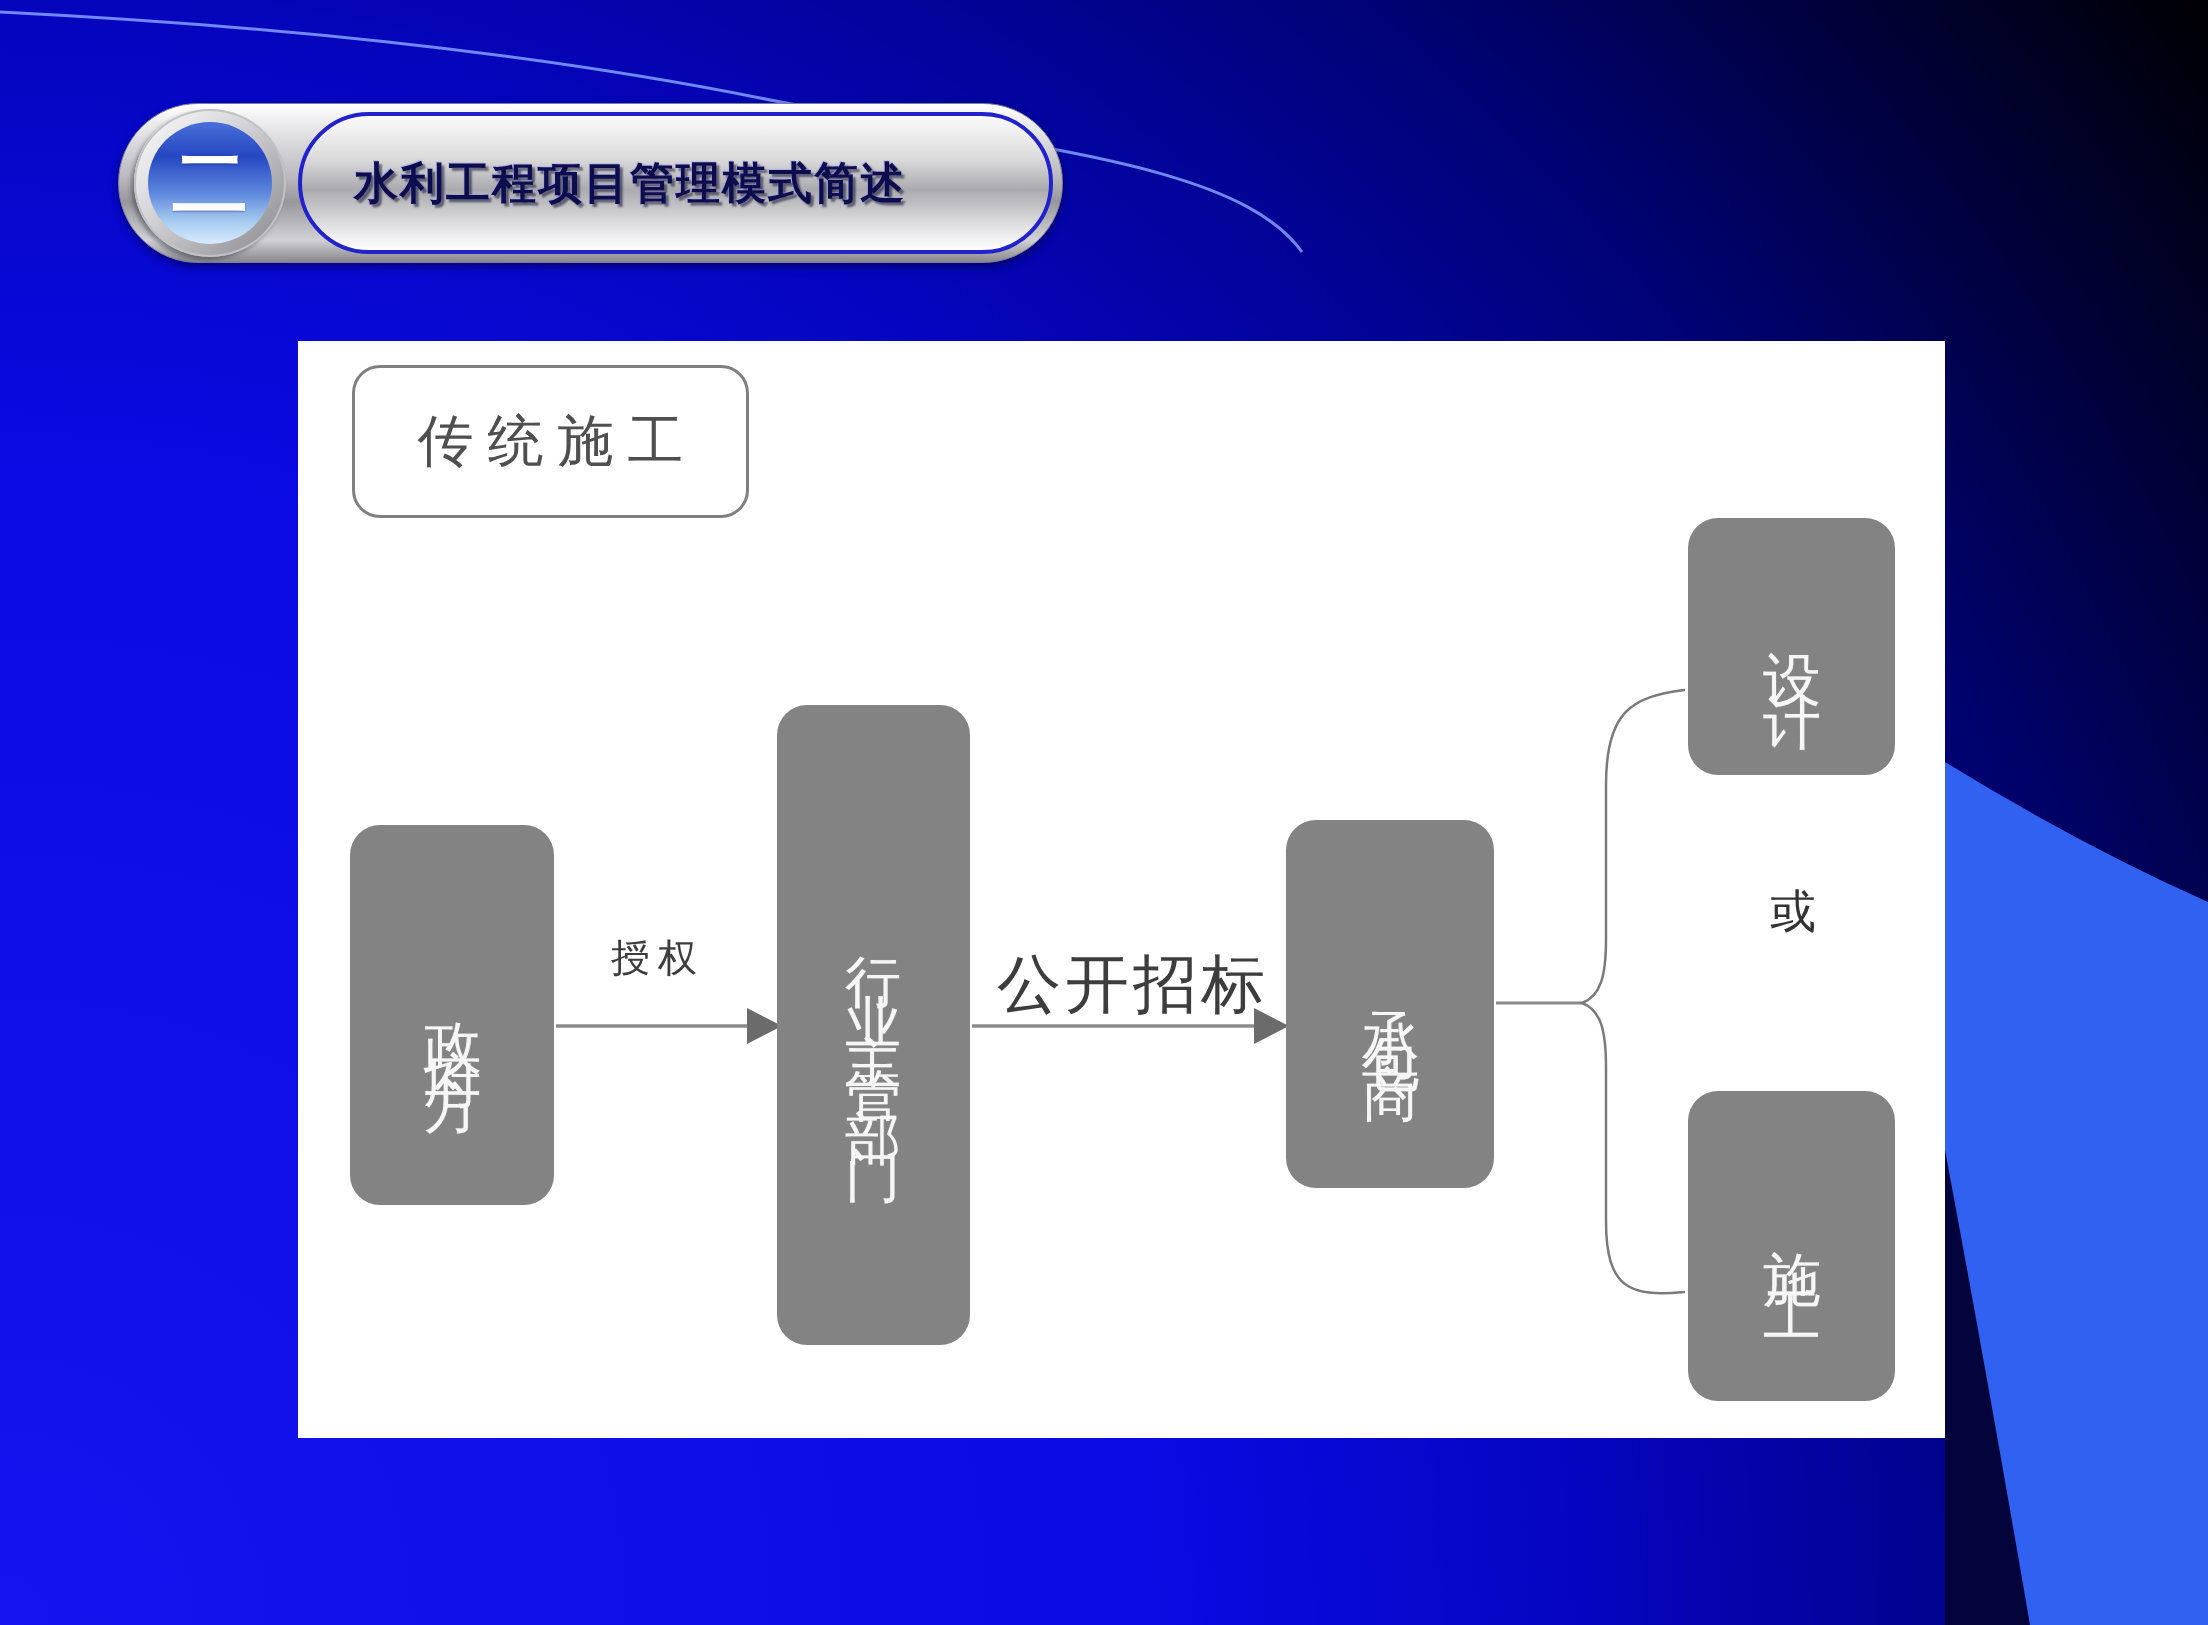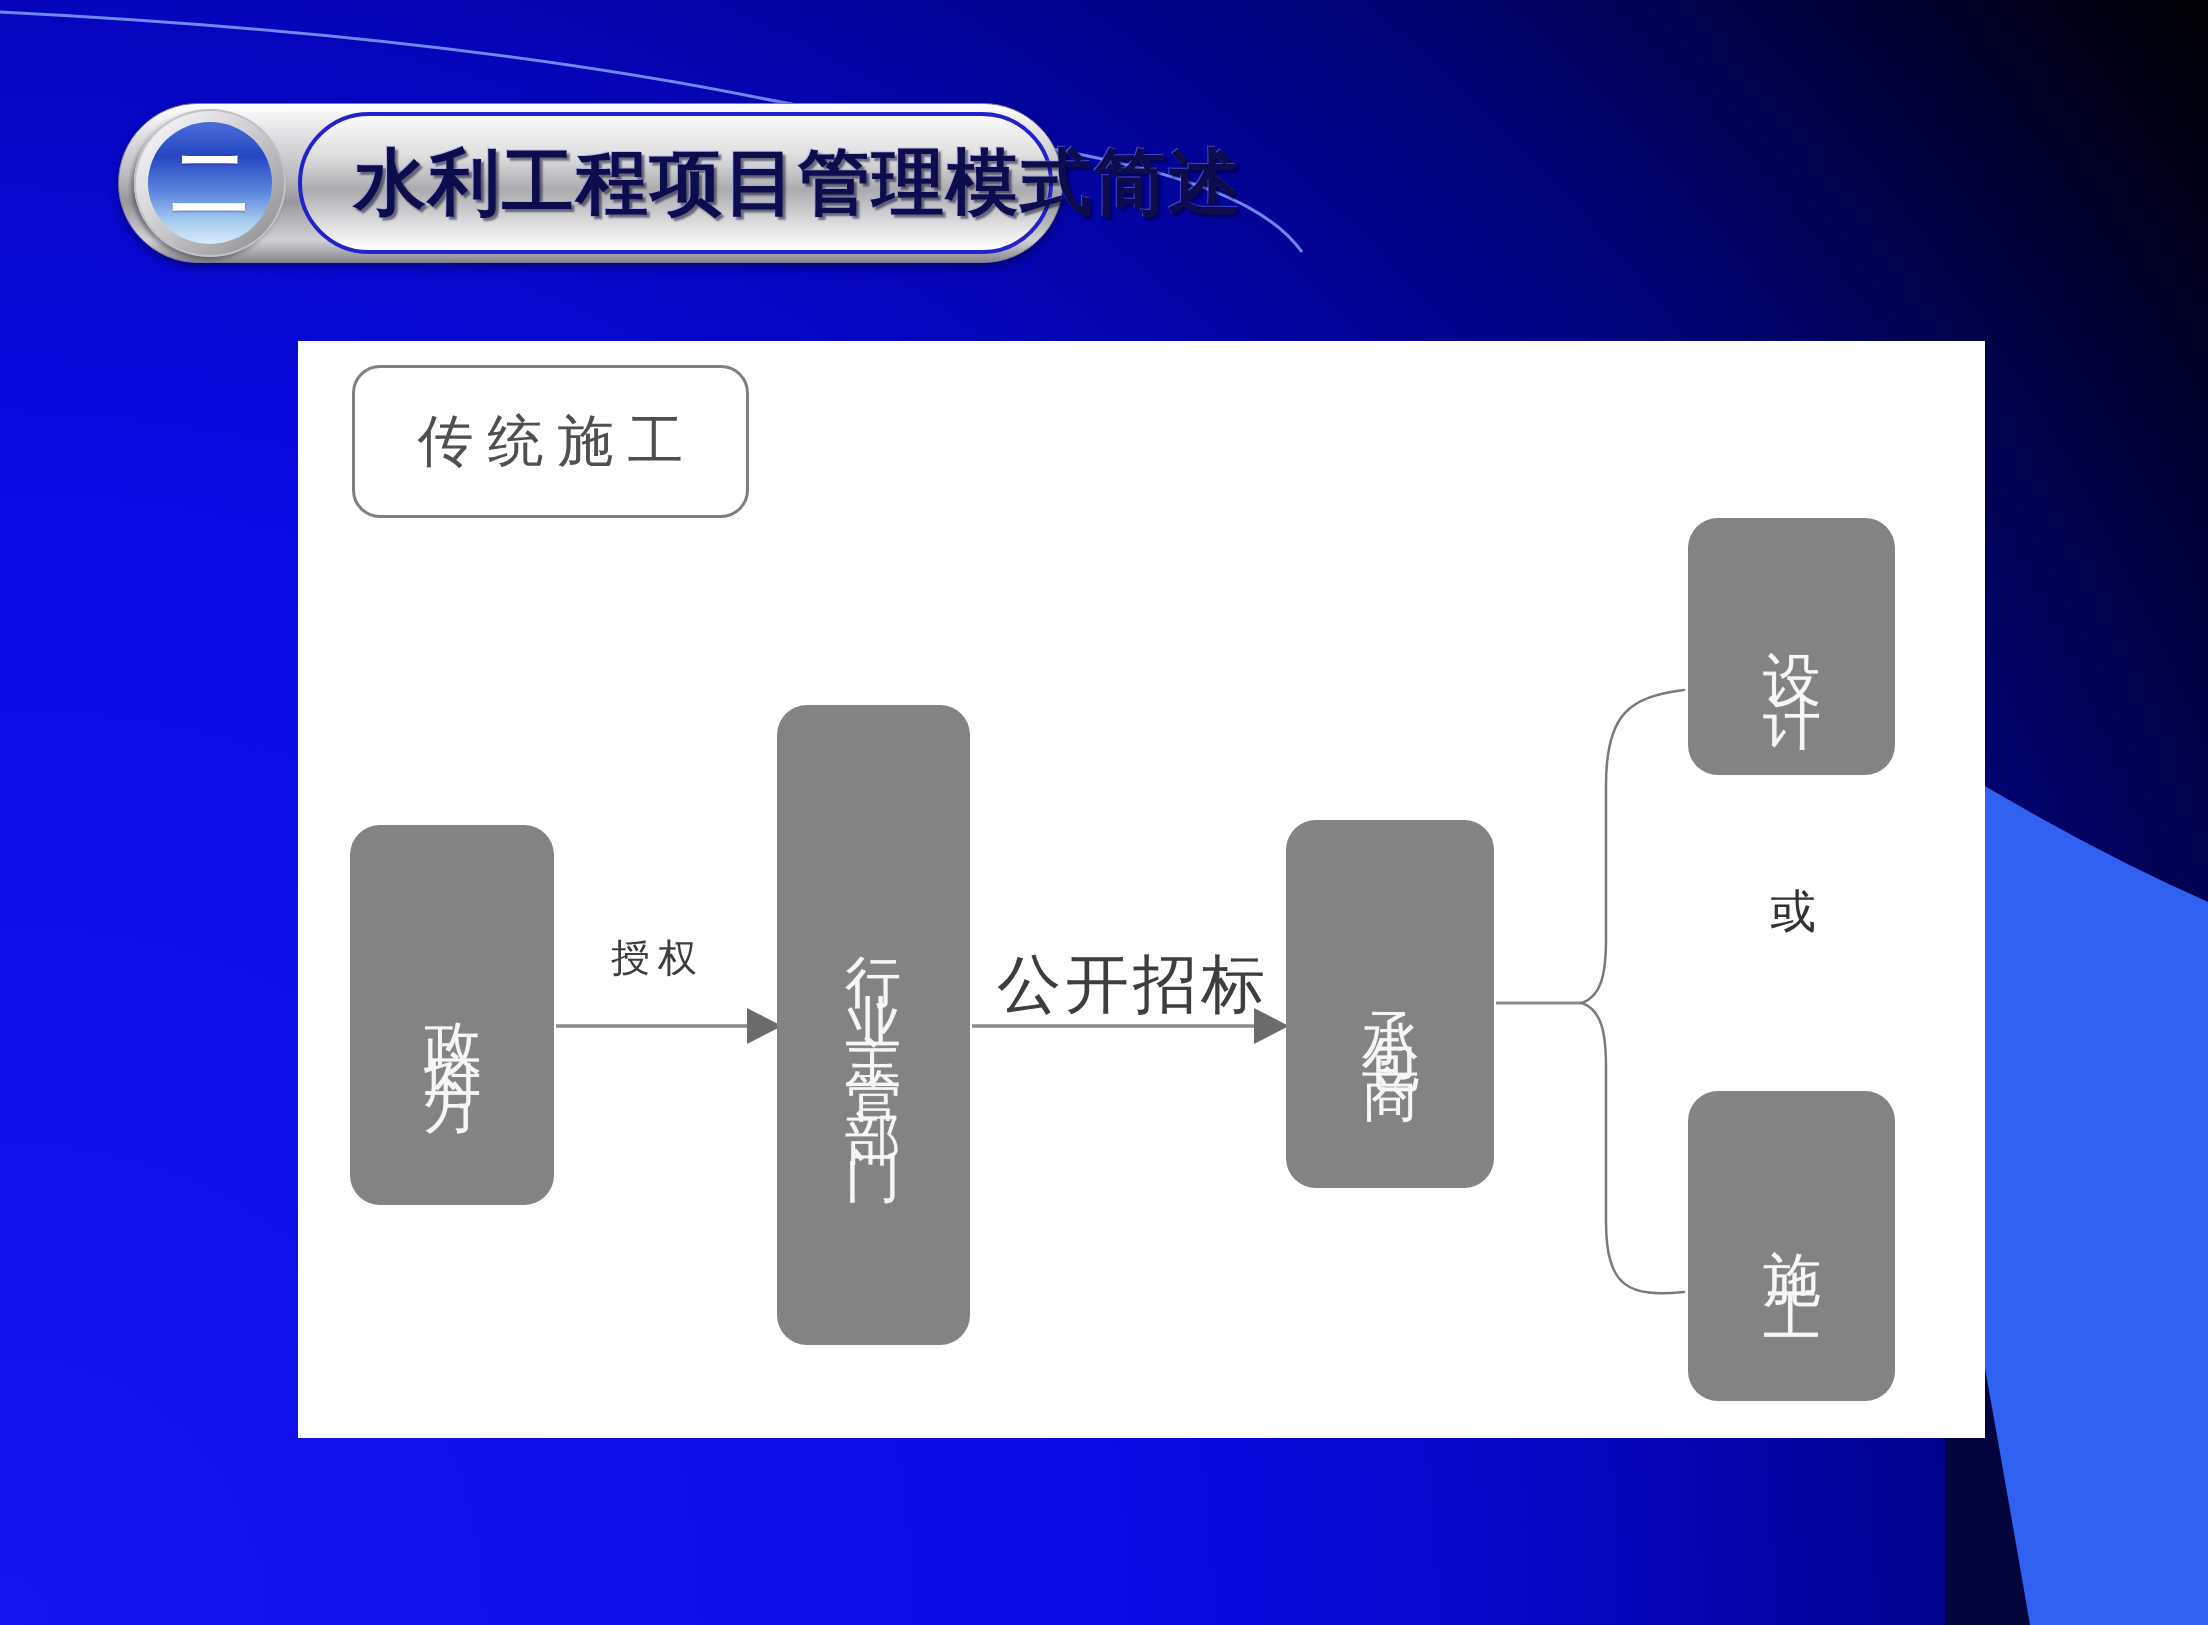--- a/index.html
+++ b/index.html
@@ -19,21 +19,21 @@
     border:1px solid #7d7d9a;
     box-shadow:0 4px 8px rgba(0,0,25,.45);
   }
   .banner-inner{
     position:absolute;left:180px;top:9px;right:10px;bottom:9px;border-radius:71px;
     border:4px solid #2222cc;
     background:linear-gradient(180deg,#fafafa 0%,#dededf 30%,#ababaf 55%,#e6e6e8 85%,#ffffff 100%);
     display:flex;align-items:center;
   }
   .banner-title{
-    padding-left:52px;font-size:72px;font-weight:bold;letter-spacing:2px;
+    padding-left:52px;font-size:44px;font-weight:bold;letter-spacing:2px;
     color:#0d0d4d;white-space:nowrap;
     text-shadow:-1px -1px 0 rgba(150,150,255,.45), 3px 3px 2px rgba(0,0,40,.5);
   }
   .badge-ring{
     position:absolute;left:16px;top:6px;width:152px;height:148px;border-radius:50%;
     background:linear-gradient(135deg,#ffffff 0%,#d6d6da 40%,#86868a 100%);
     box-shadow:-3px 3px 4px rgba(0,0,20,.35), inset 0 0 0 2px #c2c2c6;
     display:flex;align-items:center;justify-content:center;
   }
   .badge-sphere{
@@ -44,21 +44,20 @@
   .badge-char{
     color:#ffffff;font-size:76px;font-weight:bold;line-height:1;
     font-family:"Liberation Sans","DejaVu Sans",sans-serif;
     text-shadow:0 1px 2px rgba(0,0,60,.35);
   }
   
   .panel{
     position:absolute;left:298px;top:341px;width:1647px;height:1097px;
     background:#ffffff;z-index:4;
     font-family:"Liberation Serif","DejaVu Serif",serif;
-    padding-left:40px;
   }
   .connector-svg{position:absolute;left:0;top:0;z-index:1;}
   .cat-box{
     position:absolute;left:54px;top:24px;width:391px;height:147px;
     border:3px solid #7f7f7f;border-radius:28px;background:#ffffff;
     display:flex;align-items:center;justify-content:center;z-index:2;
   }
   .cat-box span{font-size:56px;color:#4f4f4f;letter-spacing:14px;text-indent:14px;}
   .vnode{
     position:absolute;background:#838383;border-radius:30px;color:#f6f6f6;z-index:2;

